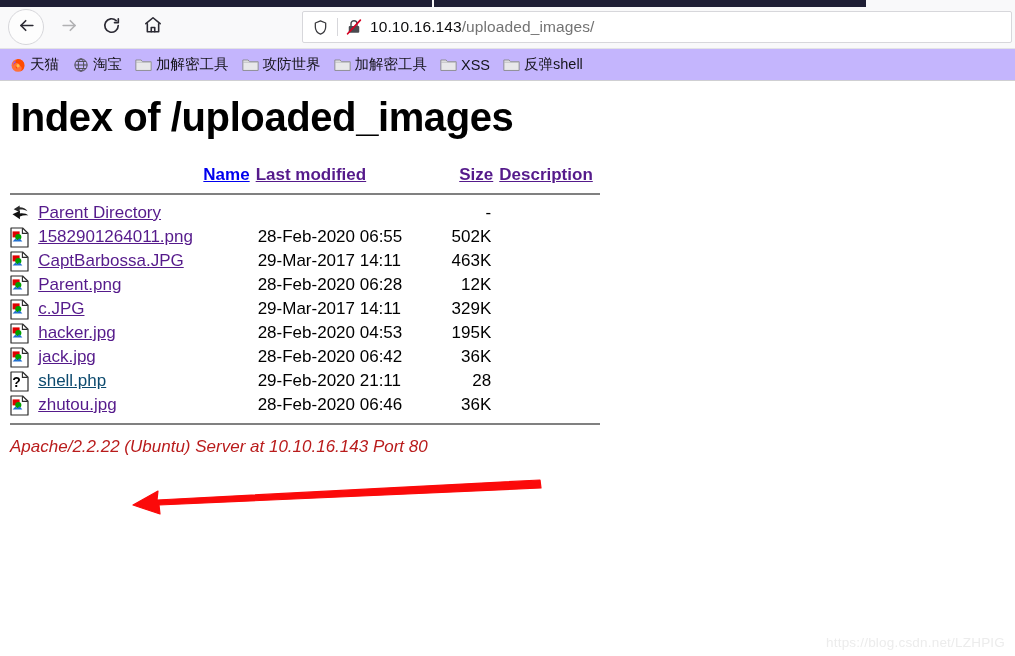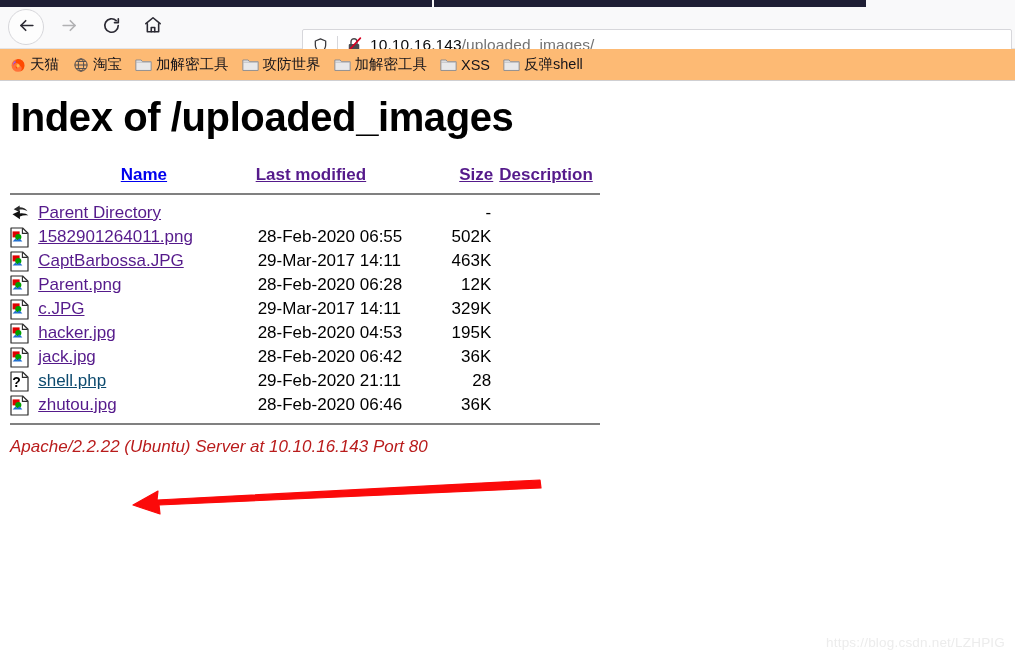--- a/index.html
+++ b/index.html
@@ -62,21 +62,21 @@
     width: 36px; height: 36px;
     top: 2px;
   }
   #forward-button { left: 52px; }
   #reload-button  { left: 94px; }
   #home-button    { left: 136px; }
 
   #urlbar {
     position: absolute;
     left: 302px;
-    top: 22px;
+    top: 4px;
     width: 710px;
     height: 32px;
     background: #ffffff;
     border: 1px solid #d7d7db;
     border-radius: 2px;
     box-sizing: border-box;
     display: flex;
     align-items: center;
   }
   #shield-icon-wrap {
@@ -101,21 +101,21 @@
     color: #0c0c0d;
     letter-spacing: 0.1px;
     white-space: nowrap;
   }
   #url-text .url-host { color: #0c0c0d; }
   #url-text .url-path { color: #737373; }
 
   #bookmarks-bar {
     position: relative;
     height: 31px;
-    background: #fdba74;
+    background: #c4b5fd;
     border-bottom: 1px solid #cfcfd2;
     display: flex;
     align-items: center;
     padding-left: 9px;
   }
   .bookmark-item {
     display: flex;
     align-items: center;
     margin-right: 13px;
     font-size: 14.5px;
@@ -184,21 +184,21 @@
     padding-bottom: 5px !important;
     text-align: left;
   }
   .hdr-link {
     font-weight: bold;
     text-decoration: underline;
     font-size: 17px;
   }
   .hdr-name { color: #0000ee; }
   .hdr-other { color: #551a8b; }
-  .hdr-row .th-name { text-align: center; }
+  .hdr-row .th-name { text-align: right; }
   .hdr-row .th-date { text-align: left; padding-left: 0 !important; }
   .hdr-row .th-size { text-align: right; }
   .hdr-row .th-desc { text-align: left; padding-left: 6px !important; }
 
   .rule-row td {
     padding: 0 !important;
   }
   .index-hr {
     border: none;
     border-top: 2px solid #808080;

